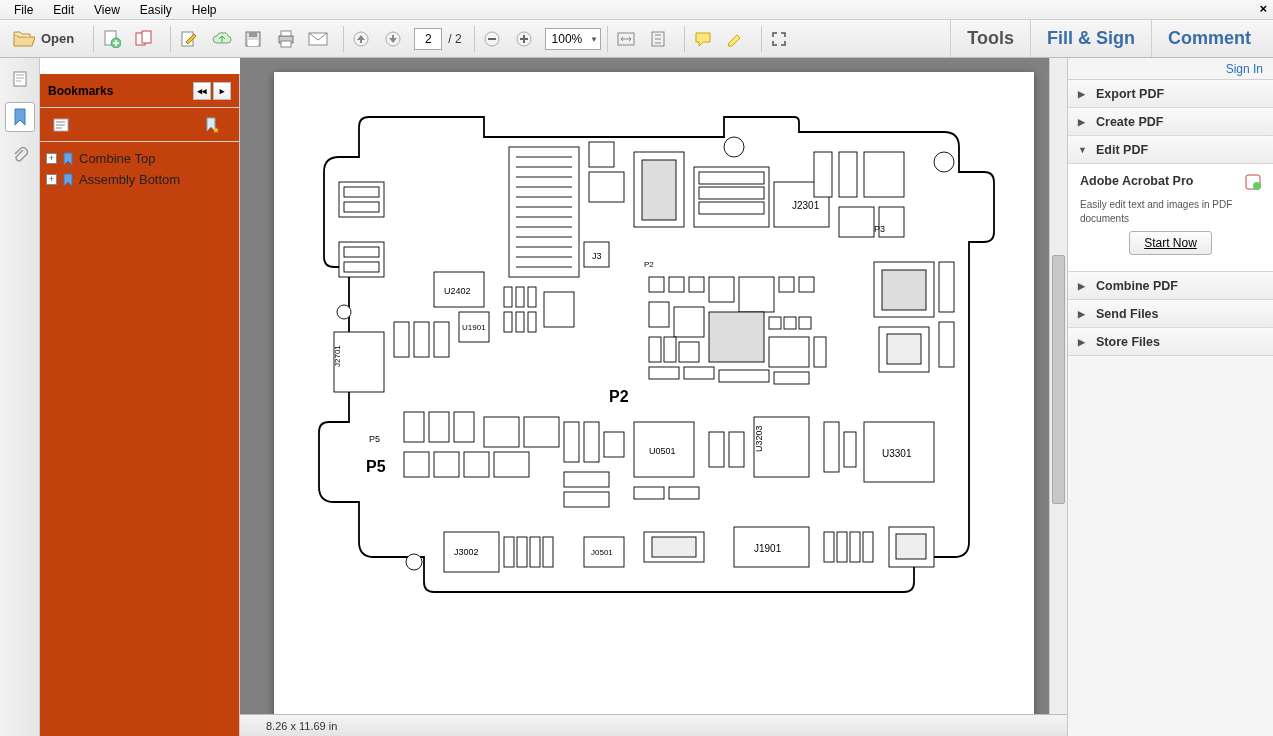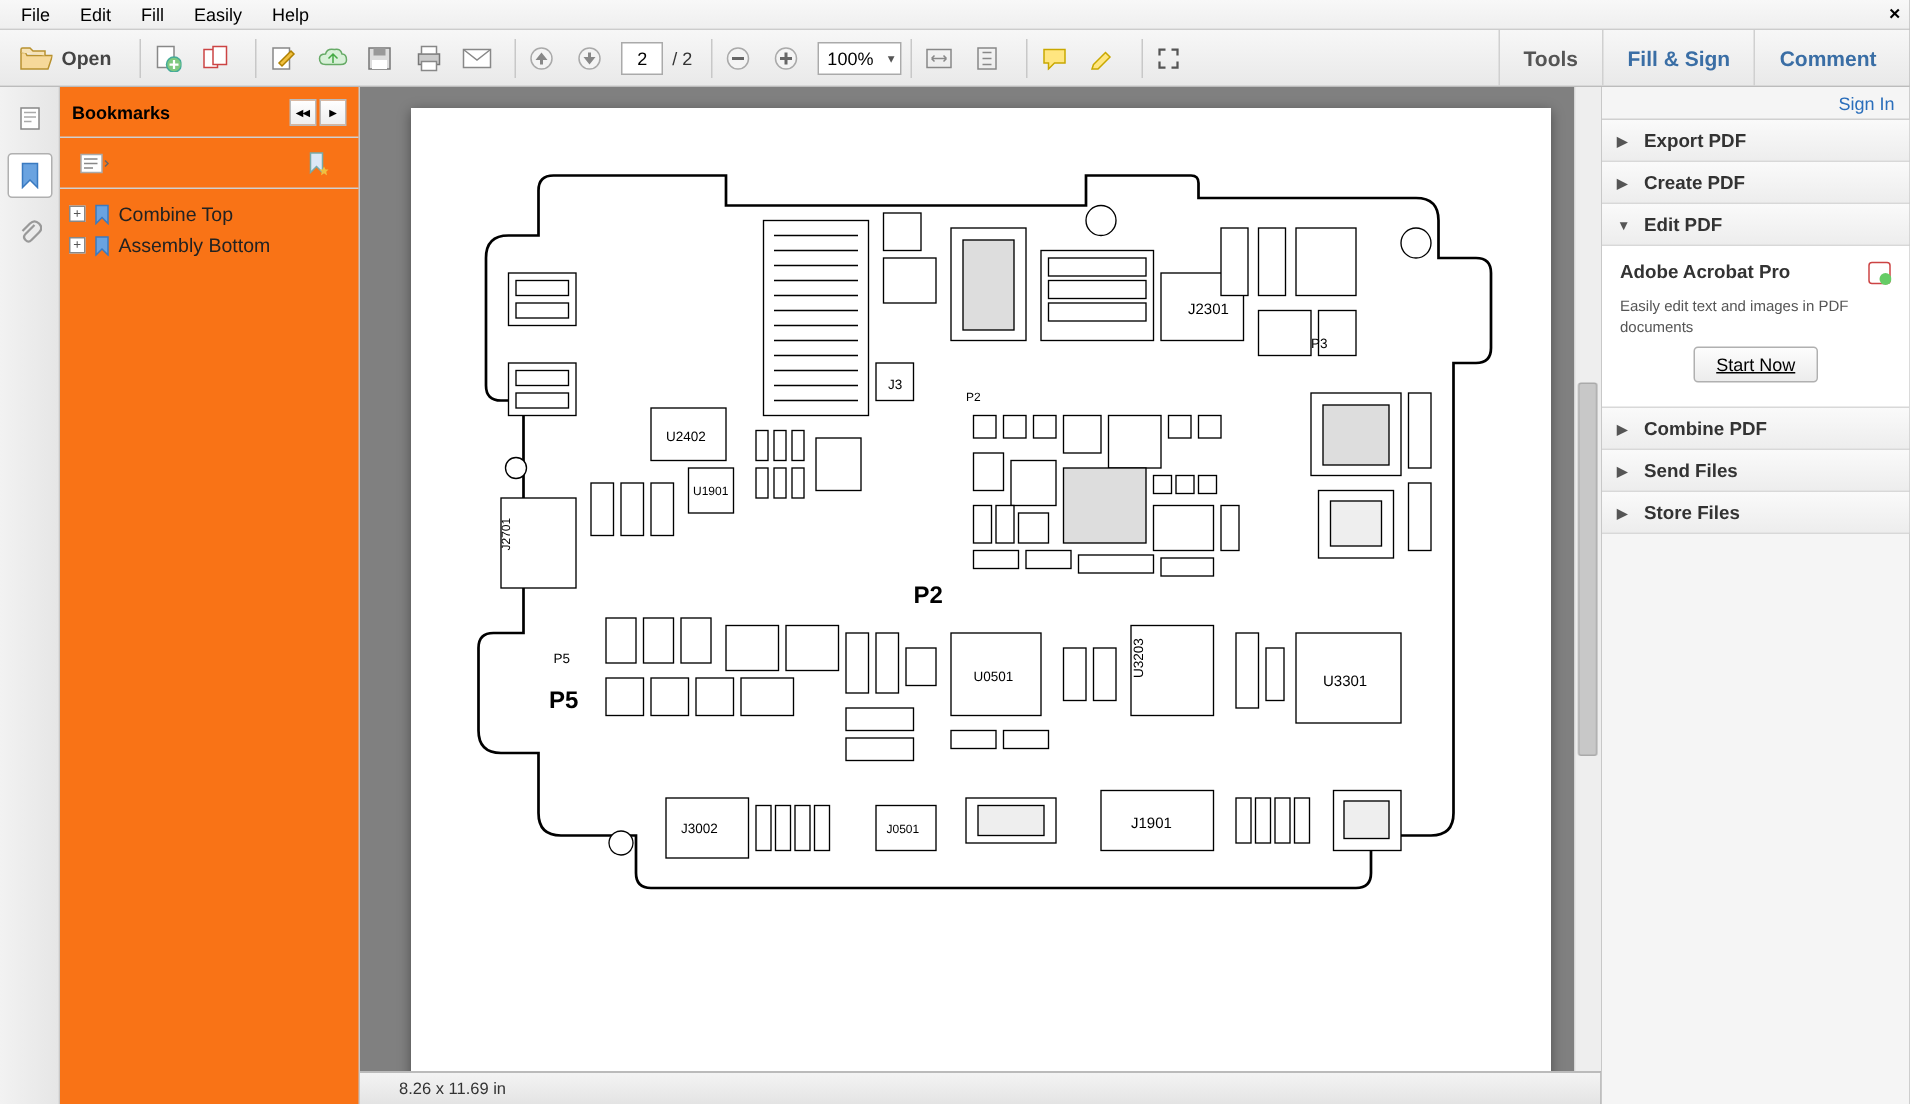--- a/index.html
+++ b/index.html
@@ -13,33 +13,33 @@
 
 .toolbar { height: 38px; background: linear-gradient(#f7f7f7,#e9e9e9); border-bottom: 1px solid #bcbcbc; display: flex; align-items: center; padding: 0 6px; }
 .tb-sep { width: 1px; height: 26px; background: #c8c8c8; margin: 0 6px; }
 .tb-btn { width: 28px; height: 28px; border: 1px solid transparent; border-radius: 3px; display: flex; align-items: center; justify-content: flex-start; margin: 0 2px; cursor: default; }
 .open-btn { width: auto; padding: 0 10px 0 4px; display: flex; align-items: center; gap: 6px; font-size: 13px; font-weight: bold; color: #444; }
 .page-input { width: 28px; height: 22px; text-align: center; border: 1px solid #aaa; font-size: 12px; background: #fff; }
 .page-total { margin: 0 6px; font-size: 12px; color: #333; }
 .zoom-select { height: 22px; border: 1px solid #aaa; background: #fff; font-size: 12px; padding: 0 18px 0 6px; position: relative; display: flex; align-items: center; }
 .zoom-select::after { content: "▾"; position: absolute; right: 4px; font-size: 9px; color: #555; }
 .right-tools { margin-left: auto; display: flex; align-items: center; height: 100%; }
-.right-tab { padding: 0 16px; height: 100%; display: flex; align-items: center; font-size: 14px; font-weight: 600; color: #3a6ea5; border-left: 1px solid #d0d0d0; cursor: default; }
+.right-tab { padding: 0 16px; height: 100%; display: flex; align-items: center; font-size: 18px; font-weight: 600; color: #3a6ea5; border-left: 1px solid #d0d0d0; cursor: default; }
 .right-tab.tools { color: #555; }
 
 
 .main { display: flex; height: calc(100% - 58px); }
 
 
 .nav-strip { width: 40px; background: linear-gradient(90deg,#f2f2f2,#e6e6e6); border-right: 1px solid #c8c8c8; display: flex; flex-direction: column; align-items: center; padding-top: 6px; gap: 8px; }
 .nav-strip .nav-btn { width: 30px; height: 30px; display: flex; align-items: center; justify-content: center; border: 1px solid transparent; border-radius: 3px; }
 .nav-strip .nav-btn.active { background: #fff; border-color: #b0b0b0; }
 
 
-.bookmarks { width: 200px; border-right: 1px solid #c8c8c8; display: flex; flex-direction: column; background: #f97316; }
+.bookmarks { width: 200px; border-right: 1px solid #c8c8c8; display: flex; flex-direction: column; background: #c2410c; margin-top: 16px; }
 .bm-header { height: 34px; border-bottom: 1px solid #d0d0d0; display: flex; align-items: center; padding: 0 8px; font-weight: bold; font-size: 12px; justify-content: space-between; }
 .bm-header .nav-pair { display: flex; gap: 2px; }
 .bm-header .nav-pair .mini { width: 18px; height: 18px; border: 1px solid #bbb; display: flex; align-items: center; justify-content: center; font-size: 9px; background: linear-gradient(#fff,#eee); }
 .bm-toolbar { height: 34px; border-bottom: 1px solid #d0d0d0; display: flex; align-items: center; padding: 0 6px; justify-content: space-between; }
 .bm-list { flex: 1; padding: 6px 4px; }
 .bm-item { display: flex; align-items: center; gap: 4px; padding: 3px 2px; font-size: 13px; color: #222; cursor: default; }
 .bm-item .expand { width: 11px; height: 11px; border: 1px solid #888; font-size: 9px; line-height: 9px; text-align: center; color: #555; background: #fff; }
 
 
 .doc-area { flex: 1; background: #808080; position: relative; overflow: hidden; display: flex; flex-direction: column; }
@@ -62,21 +62,21 @@
 .start-btn { display: block; margin: 0 auto; padding: 4px 14px; border: 1px solid #b0b0b0; background: linear-gradient(#fdfdfd,#ececec); border-radius: 3px; font-size: 12px; cursor: default; text-decoration: underline; }
 
 svg { display: block; }
 </style>
 </head>
 <body>
 
 <div class="menubar">
   <div class="menu-item">File</div>
   <div class="menu-item">Edit</div>
-  <div class="menu-item">Fill</div>
+  <div class="menu-item">View</div>
   <div class="menu-item">Easily</div>
   <div class="menu-item">Help</div>
   <div class="close-x">×</div>
 </div>
 
 <div class="toolbar">
   <div class="tb-btn open-btn">
     <svg width="22" height="18">
         <path d="M1 5 L1 16 L19 16 L22 7 L5 7 L4 5 Z" fill="#f6d99a" stroke="#b8912f"></path>
         <path d="M1 5 L1 3 Q1 2 2 2 L7 2 L9 4 L17 4 L17 7" fill="#f6e3b8" stroke="#b8912f"></path>

